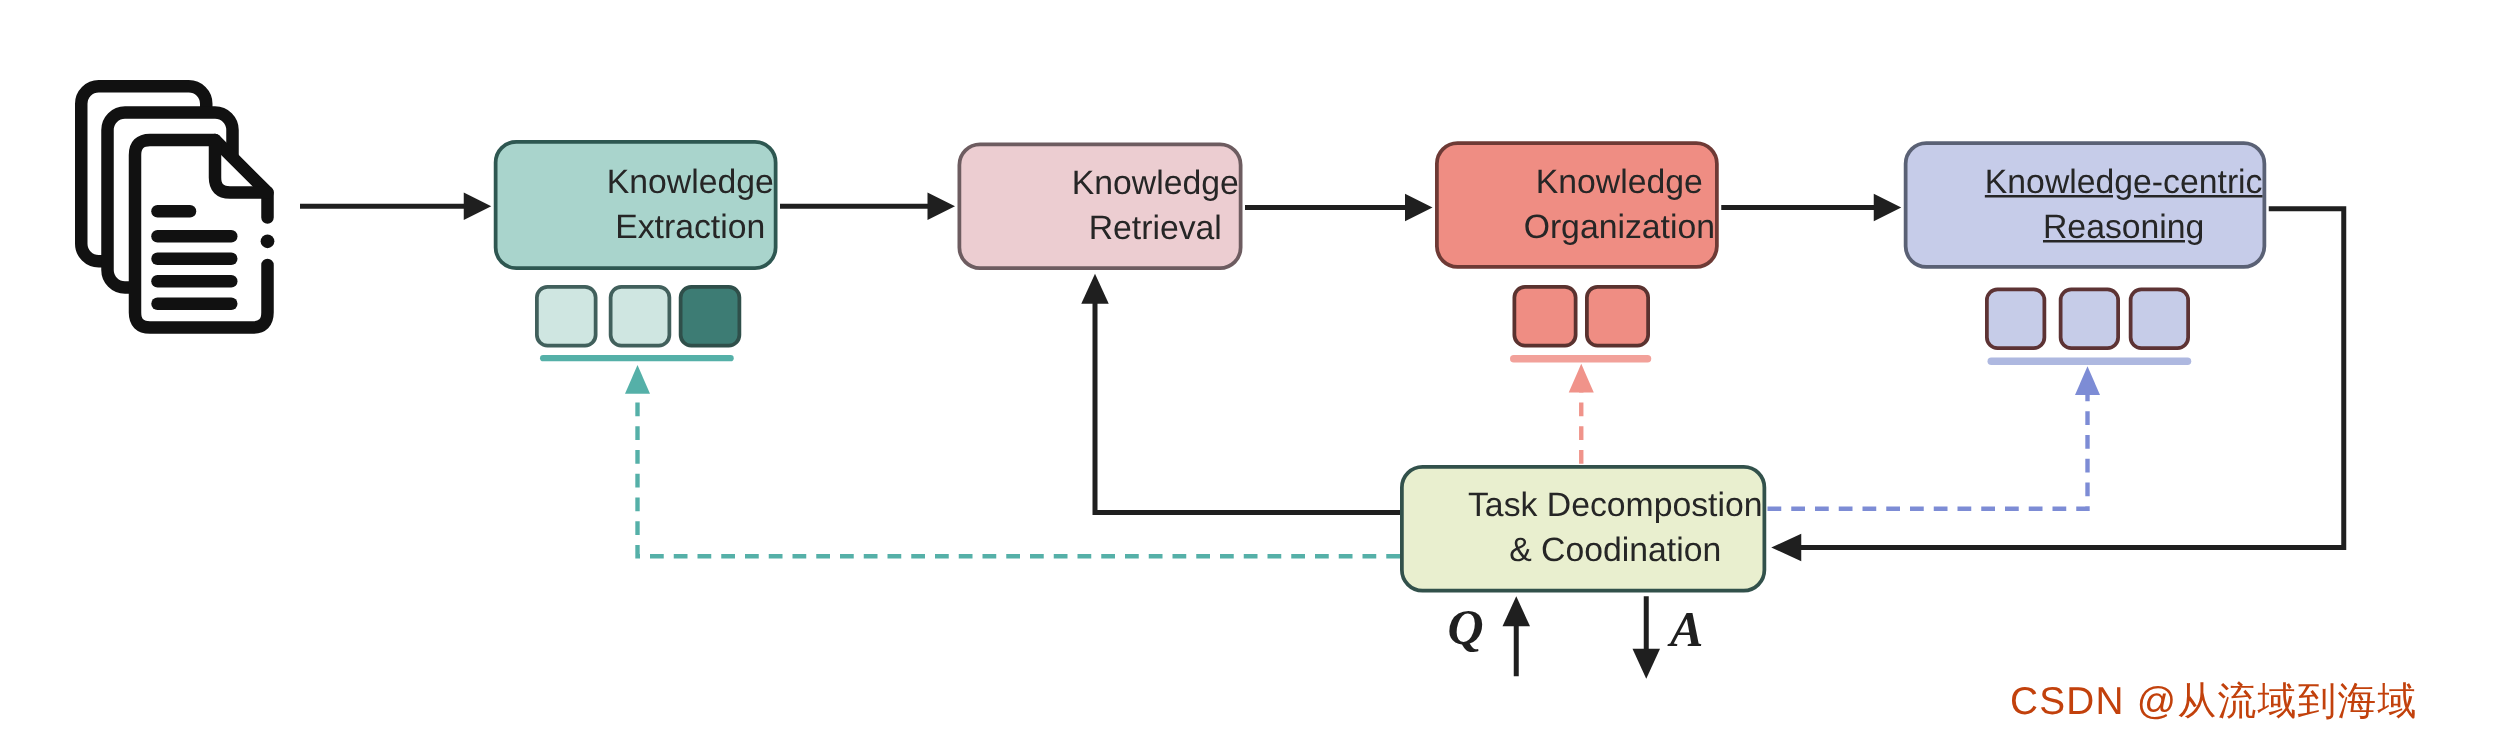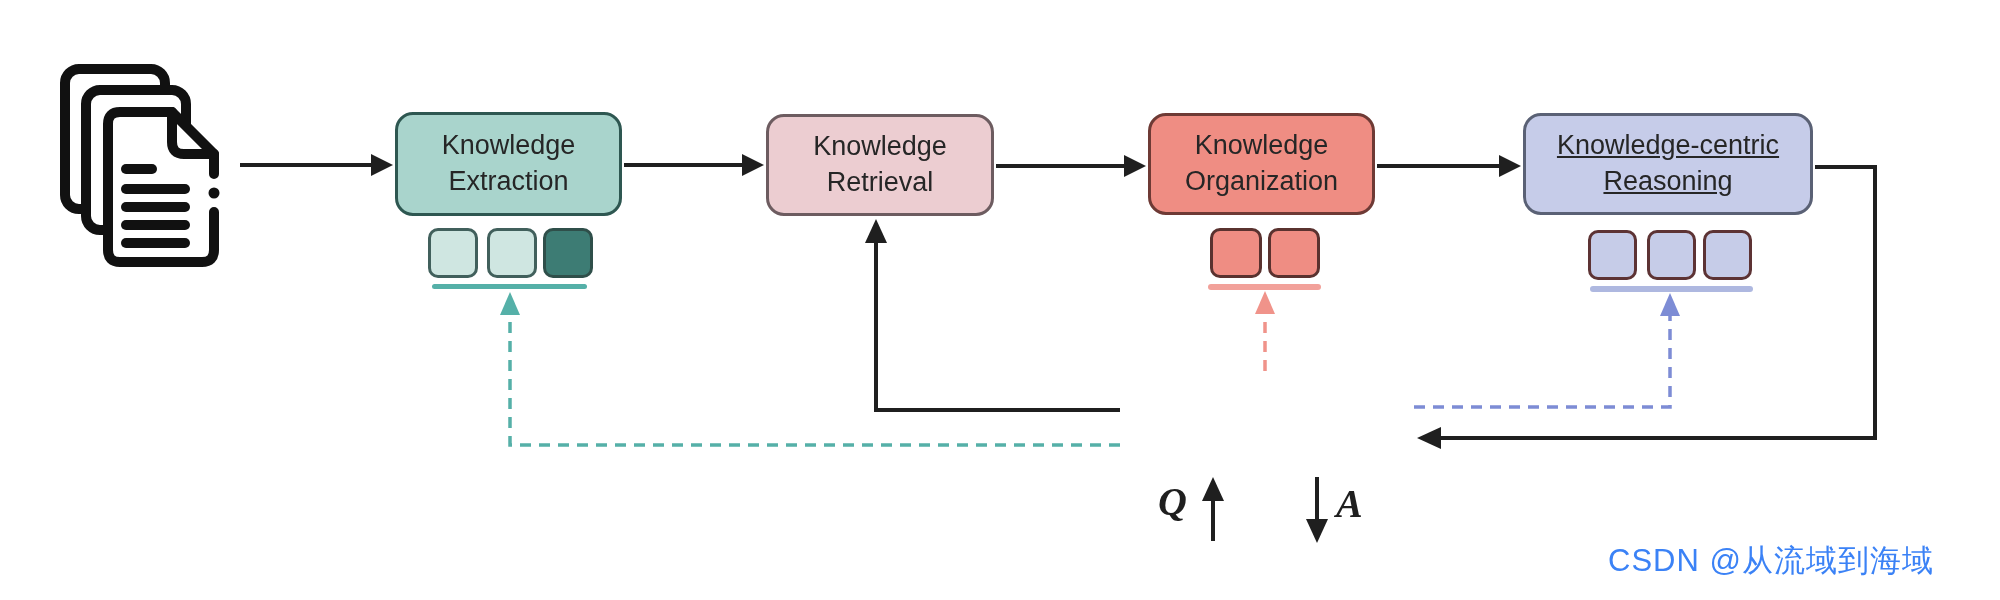--- a/index.html
+++ b/index.html
@@ -3,21 +3,21 @@
 <meta charset="utf-8">
 <style>
   html,body{margin:0;padding:0;background:#fff;}
   .canvas{
     position:relative;width:2000px;height:600px;background:#ffffff;
     font-family:"Liberation Sans", sans-serif;overflow:hidden;
   }
   svg.layer{position:absolute;left:0;top:0;}
   
   .node{
-    position:absolute;display:flex;align-items:center;justify-content:center;
+    position:absolute;display:flex;align-items:center;justify-content:flex-end;
     border:3px solid #444;border-radius:18px;box-sizing:border-box;
     text-align:center;color:#262626;font-size:27px;line-height:1.33;
   }
   .node-label{white-space:pre-line;}
   .node.extraction  {left:395px; top:112px; width:227px; height:104px; background:#a9d4cc; border-color:#2e5751;}
   .node.retrieval   {left:766px; top:114px; width:228px; height:102px; background:#eccdd1; border-color:#6d5c60;}
   .node.organization{left:1148px;top:113px; width:227px; height:102px; background:#ef8d83; border-color:#6e3a35;}
   .node.reasoning   {left:1523px;top:113px; width:290px; height:102px; background:#c6cce9; border-color:#5a6175;text-decoration:underline;}
   .node.task        {left:1120px;top:372px; width:293px; height:102px; background:#e9efcf; border-color:#32514b;}
   
@@ -37,21 +37,21 @@
   .dashed{stroke-width:3.5;fill:none;stroke-dasharray:11 8;}
   
   .qa{
     position:absolute;font-family:"Liberation Serif", serif;font-style:italic;
     font-weight:600;font-size:40px;color:#1f1f1f;
   }
   .qa.q{left:1158px;top:478px;}
   .qa.a{left:1336px;top:480px;}
   
   .watermark{
-    position:absolute;left:1608px;top:540px;font-size:31px;color:#3b82f6;
+    position:absolute;left:1608px;top:540px;font-size:31px;color:#c2410c;
     letter-spacing:1px;text-shadow:1px 1px 0 #ffffff;
   }
 </style>
 </head>
 <body>
 
 <div class="canvas">
 
   <svg class="layer" width="2000" height="600" viewBox="0 0 2000 600">
 
@@ -128,20 +128,24 @@
 Retrieval</span>
   </div>
   <div class="node organization">
     <span class="node-label">Knowledge
 Organization</span>
   </div>
   <div class="node reasoning">
     <span class="node-label">Knowledge-centric
 Reasoning</span>
   </div>
+  <div class="node task">
+    <span class="node-label">Task Decompostion
+&amp; Coodination</span>
+  </div>
 
   <div class="sq ext-light" style="left:428px;top:228px;"></div>
   <div class="sq ext-light" style="left:487px;top:228px;"></div>
   <div class="sq ext-dark" style="left:543px;top:228px;"></div>
   <div class="bar ext"></div>
 
   <div class="sq org" style="left:1210px;top:228px;width:52px;"></div>
   <div class="sq org" style="left:1268px;top:228px;width:52px;"></div>
   <div class="bar org"></div>
 

